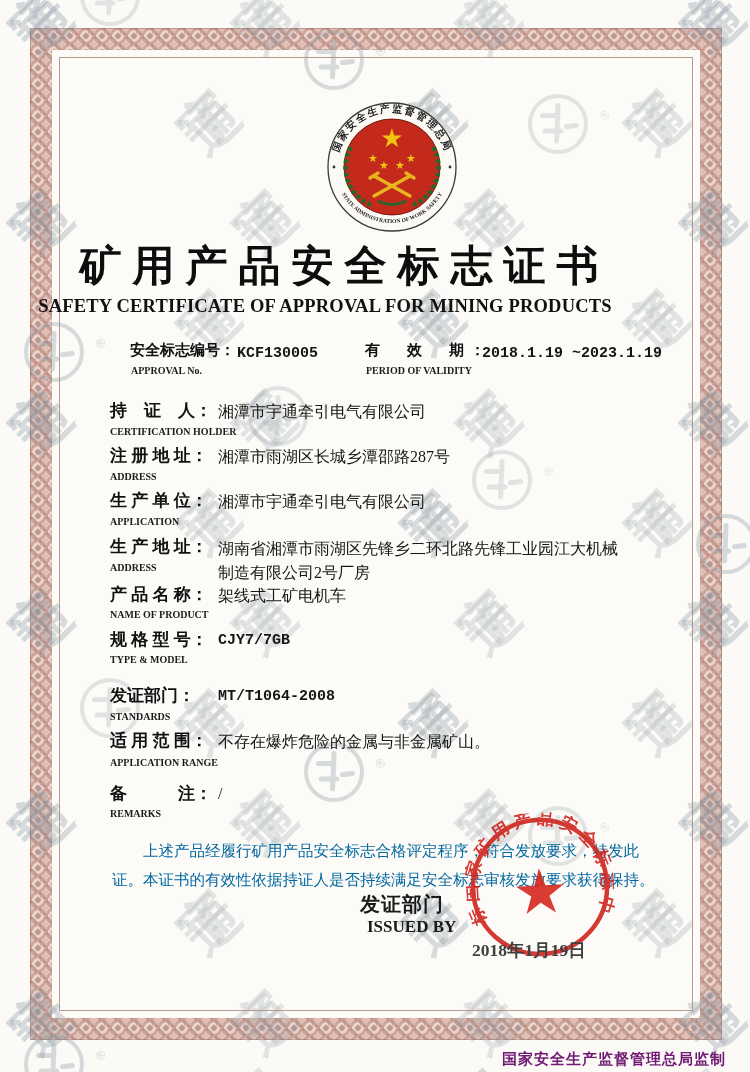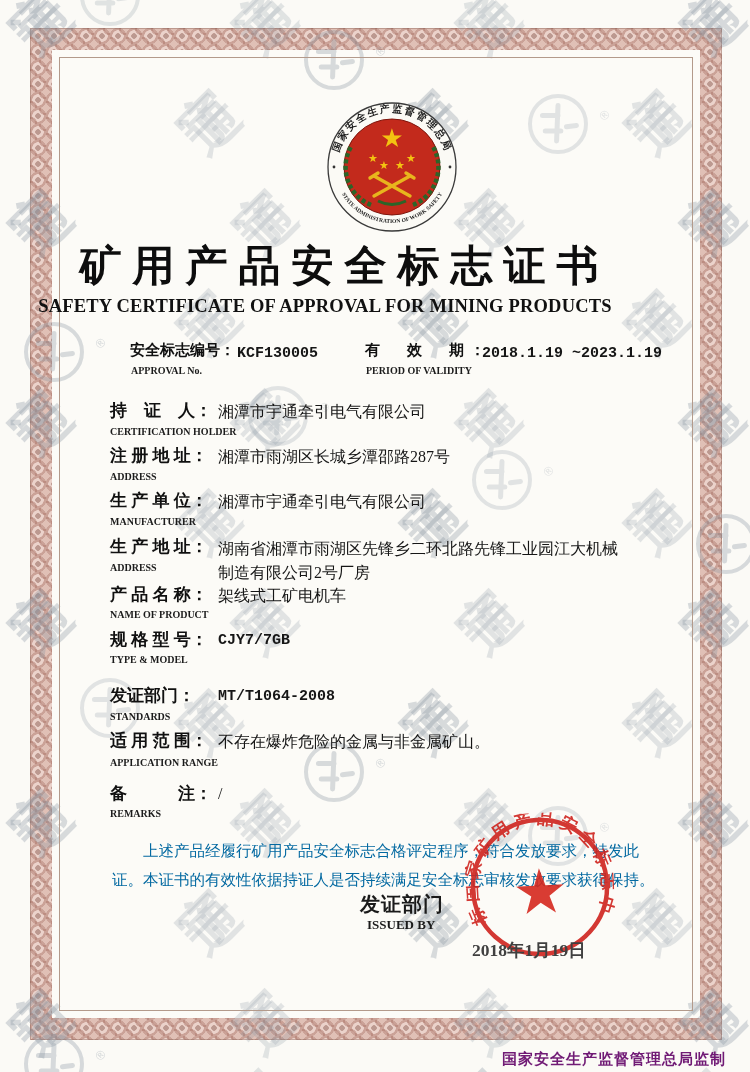--- a/index.html
+++ b/index.html
@@ -52,21 +52,21 @@
   .lab{position:absolute;font-weight:700;font-size:17px;white-space:pre;color:#101010;}
   .lab.small{font-size:15px;}
   .en{position:absolute;font-size:10px;font-weight:700;letter-spacing:0;color:#1b1b1b;white-space:pre;}
   .val{position:absolute;font-size:16px;color:#161616;white-space:pre-wrap;}
   .val.mono{font-family:"Liberation Mono","DejaVu Sans Mono",monospace;font-size:15px;font-weight:700;}
   .statement{
     position:absolute;left:112px;top:836px;width:545px;
     font-size:15.5px;line-height:29px;text-indent:2em;color:#0369a1;
   }
   .issued-zh{position:absolute;left:360px;top:891px;font-size:20px;font-weight:700;letter-spacing:1px;}
-  .issued-en{position:absolute;left:367px;top:917px;font-size:13px;font-weight:700;}
+  .issued-en{position:absolute;left:367px;top:917px;font-size:17px;font-weight:700;}
   .seal{position:absolute;left:466px;top:813px;z-index:6;opacity:.9;transform:rotate(-3deg);}
   .seal-date{position:absolute;left:472px;top:938px;z-index:7;font-size:17.5px;font-weight:700;color:#404040;}
   .footer{position:absolute;right:24px;top:1050px;font-size:15px;font-weight:700;color:#701a75;letter-spacing:1px;}
 </style>
 </head>
 <body>
 
 <div class="lace"></div>
 <div class="paper"></div>
 <div id="watermark-layer">
@@ -212,21 +212,21 @@
   <div class="lab" style="left:110px;top:399px;">持　证　人：</div>
   <div class="val" style="left:218px;top:402px;">湘潭市宇通牵引电气有限公司</div>
   <div class="en" style="left:110px;top:426px;">CERTIFICATION HOLDER</div>
 
   <div class="lab" style="left:110px;top:444px;">注 册 地 址：</div>
   <div class="val" style="left:218px;top:447px;">湘潭市雨湖区长城乡潭邵路287号</div>
   <div class="en" style="left:110px;top:471px;">ADDRESS</div>
 
   <div class="lab" style="left:110px;top:489px;">生 产 单 位：</div>
   <div class="val" style="left:218px;top:492px;">湘潭市宇通牵引电气有限公司</div>
-  <div class="en" style="left:110px;top:516px;">MANUFACTURER</div>
+  <div class="en" style="left:110px;top:516px;">APPLICATION</div>
 
   <div class="lab" style="left:110px;top:535px;">生 产 地 址：</div>
   <div class="val" style="left:218px;top:537px;width:400px;line-height:24px;">湖南省湘潭市雨湖区先锋乡二环北路先锋工业园江大机械制造有限公司2号厂房</div>
   <div class="en" style="left:110px;top:562px;">ADDRESS</div>
 
   <div class="lab" style="left:110px;top:583px;">产 品 名 称：</div>
   <div class="val" style="left:218px;top:586px;">架线式工矿电机车</div>
   <div class="en" style="left:110px;top:609px;">NAME OF PRODUCT</div>
 
   <div class="lab" style="left:110px;top:628px;">规 格 型 号：</div>

